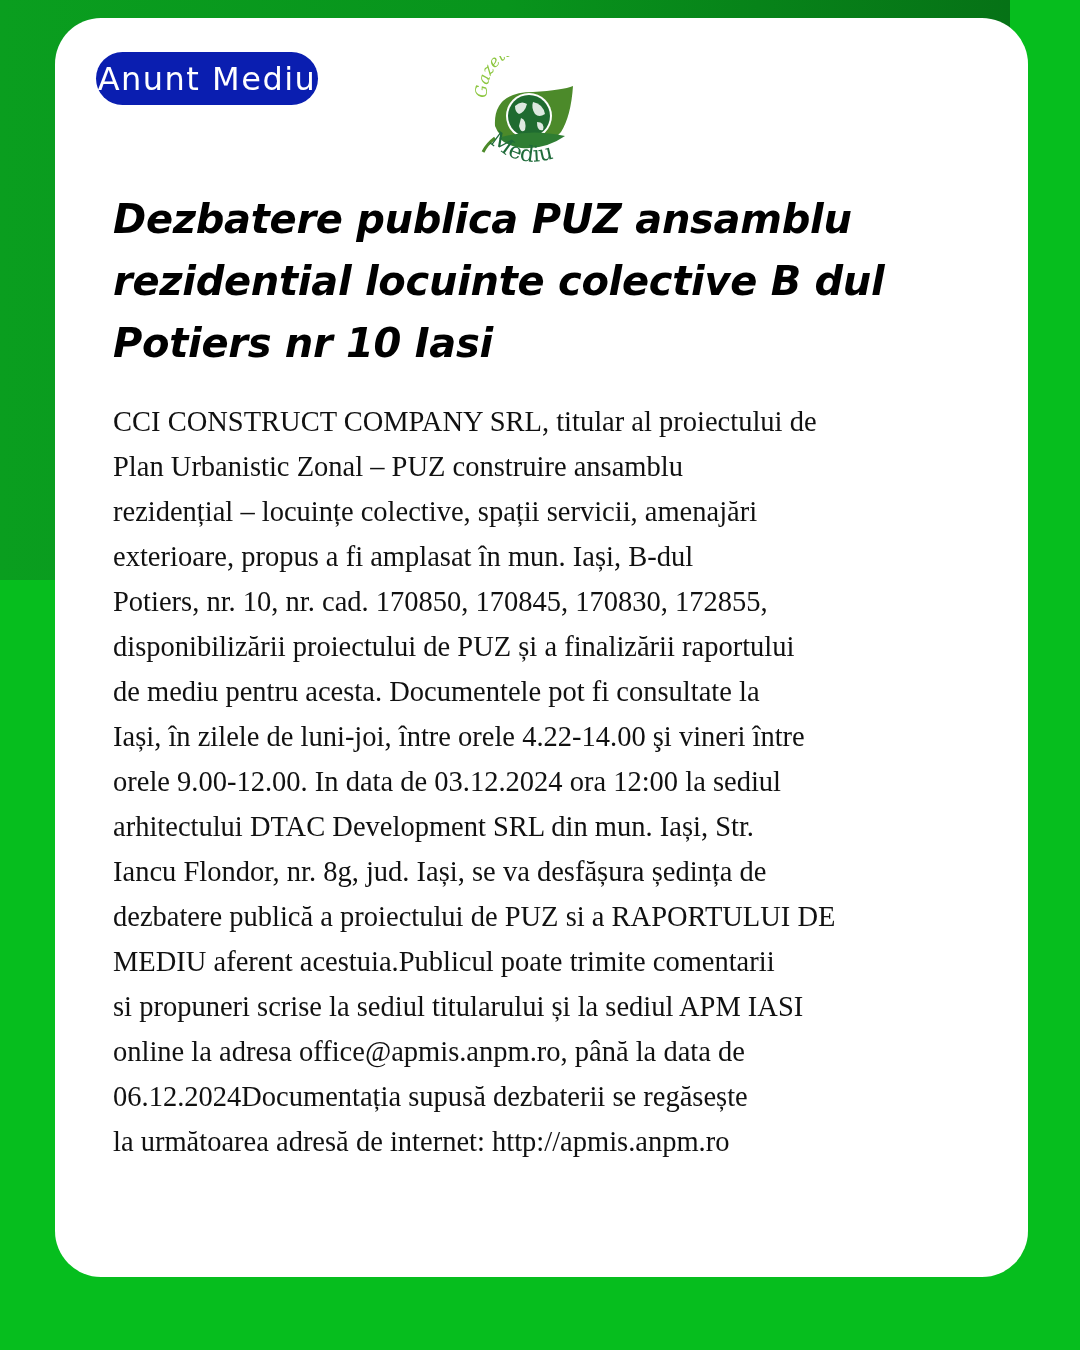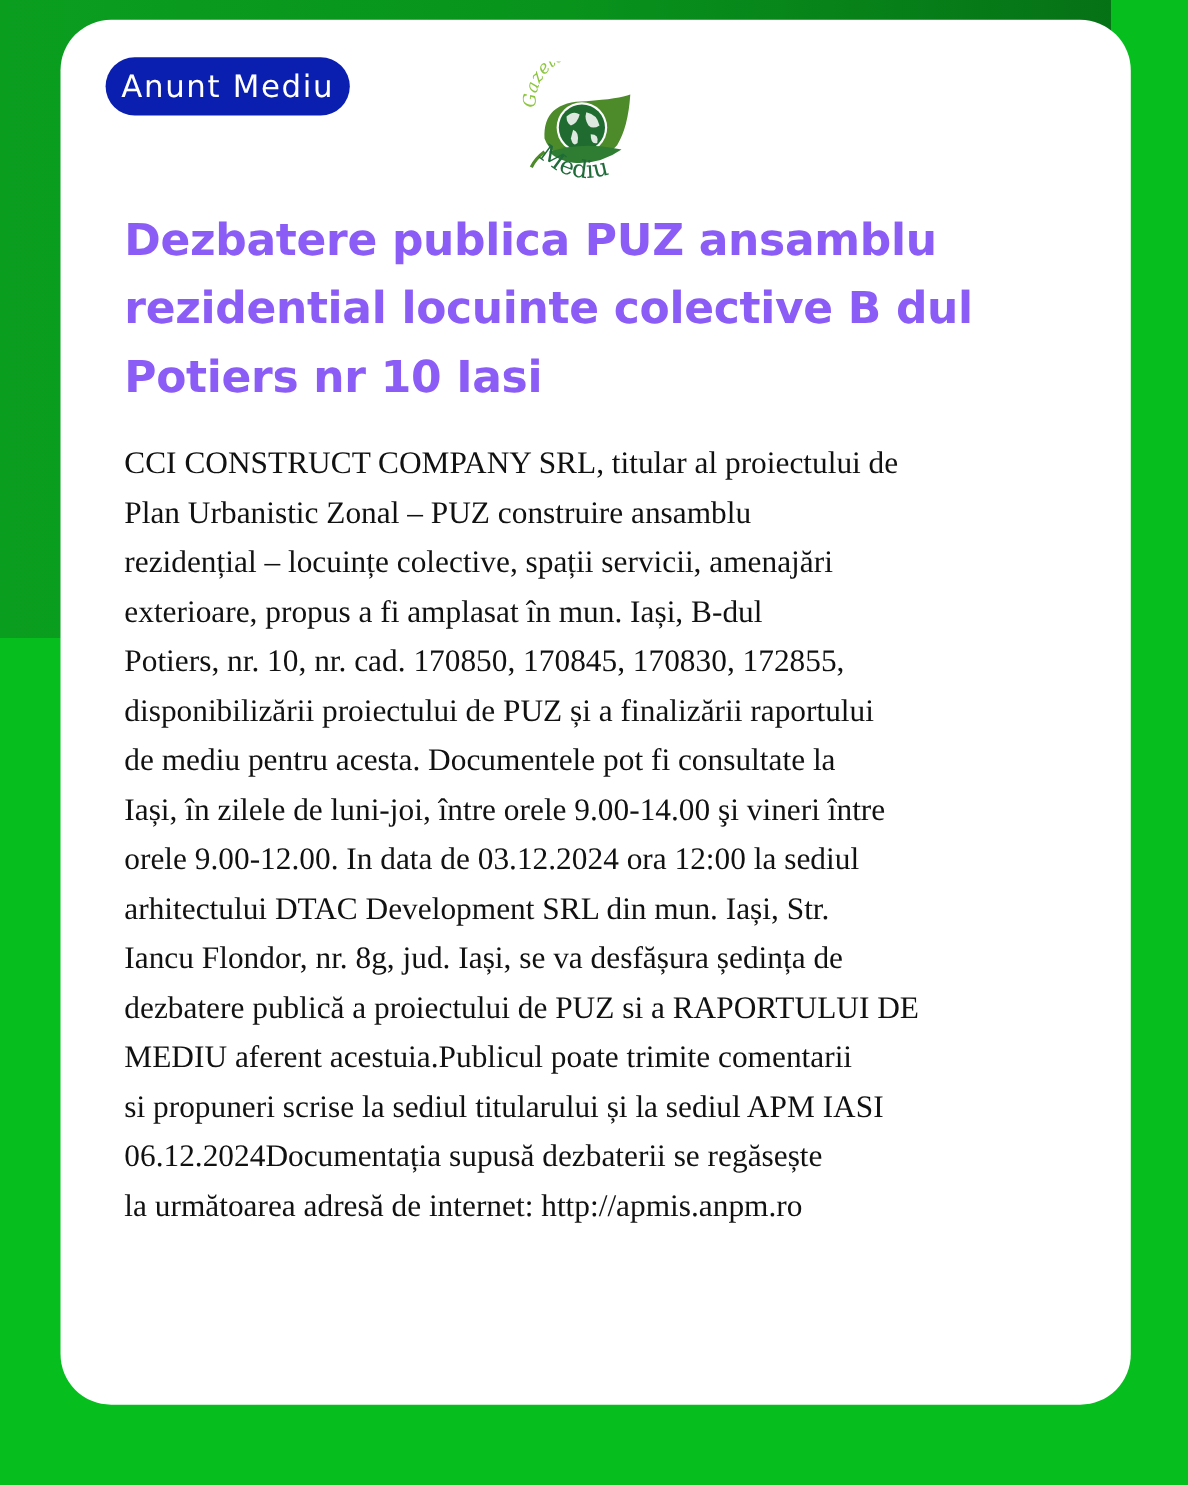--- a/index.html
+++ b/index.html
@@ -13,31 +13,31 @@
     background: linear-gradient(90deg, #0a9e1f 0%, #08941c 50%, #067216 100%);
   }
   .card {
     position: absolute; left: 55px; top: 18px; width: 973px; height: 1259px;
     background: #ffffff; border-radius: 46px; overflow: hidden;
   }
   .badge {
     position: absolute; left: 41px; top: 34px; width: 222px; height: 53px;
     background: #0a1eb0; color: #ffffff; border-radius: 27px;
     display: flex; align-items: center; justify-content: center;
-    font-size: 28px; letter-spacing: 1.5px;
+    font-size: 32px; letter-spacing: 1.5px;
     font-family: "DejaVu Sans", sans-serif;
   }
   .logo {
     position: absolute; left: 420px; top: 38px; width: 110px; height: 120px;
   }
   .title {
     position: absolute; left: 58px; top: 170px; width: 860px;
-    margin: 0; color: #8b5cf6; font-weight: bold;
+    margin: 0; color: #000000; font-weight: bold;
     font-family: "DejaVu Sans", sans-serif;
-    font-size: 40px; line-height: 62px; letter-spacing: -0.3px;
+    font-size: 40px; line-height: 62px; letter-spacing: -0.3px; font-style: italic;
   }
   .body-text {
     position: absolute; left: 58px; top: 381px; width: 870px;
     margin: 0; color: #111111;
     font-family: Liberation Serif, serif;
     font-size: 28.5px; line-height: 45px;
   }
   .body-text .ln { display: block; white-space: nowrap; }
 </style>
 </head>
@@ -84,24 +84,25 @@
   </h1>
 
   <p class="body-text">
     <span class="ln">CCI CONSTRUCT COMPANY SRL, titular al proiectului de</span>
     <span class="ln">Plan Urbanistic Zonal – PUZ construire ansamblu</span>
     <span class="ln">rezidențial – locuințe colective, spații servicii, amenajări</span>
     <span class="ln">exterioare, propus a fi amplasat în mun. Iași, B-dul</span>
     <span class="ln">Potiers, nr. 10, nr. cad. 170850, 170845, 170830, 172855,</span>
     <span class="ln">disponibilizării proiectului de PUZ și a finalizării raportului</span>
     <span class="ln">de mediu pentru acesta. Documentele pot fi consultate la</span>
-    <span class="ln">Iași, în zilele de luni-joi, între orele 9.00-14.00 şi vineri între</span>
+    <span class="ln">Iași, în zilele de luni-joi, între orele 4.22-14.00 şi vineri între</span>
     <span class="ln">orele 9.00-12.00. In data de 03.12.2024 ora 12:00 la sediul</span>
     <span class="ln">arhitectului DTAC Development SRL din mun. Iași, Str.</span>
     <span class="ln">Iancu Flondor, nr. 8g, jud. Iași, se va desfășura ședința de</span>
     <span class="ln">dezbatere publică a proiectului de PUZ si a RAPORTULUI DE</span>
     <span class="ln">MEDIU aferent acestuia.Publicul poate trimite comentarii</span>
     <span class="ln">si propuneri scrise la sediul titularului și la sediul APM IASI</span>
+    <span class="ln">online la adresa office@apmis.anpm.ro, până la data de</span>
     <span class="ln">06.12.2024Documentația supusă dezbaterii se regăsește</span>
     <span class="ln">la următoarea adresă de internet: http://apmis.anpm.ro</span>
   </p>
 
 </div>
 
 </body></html>

